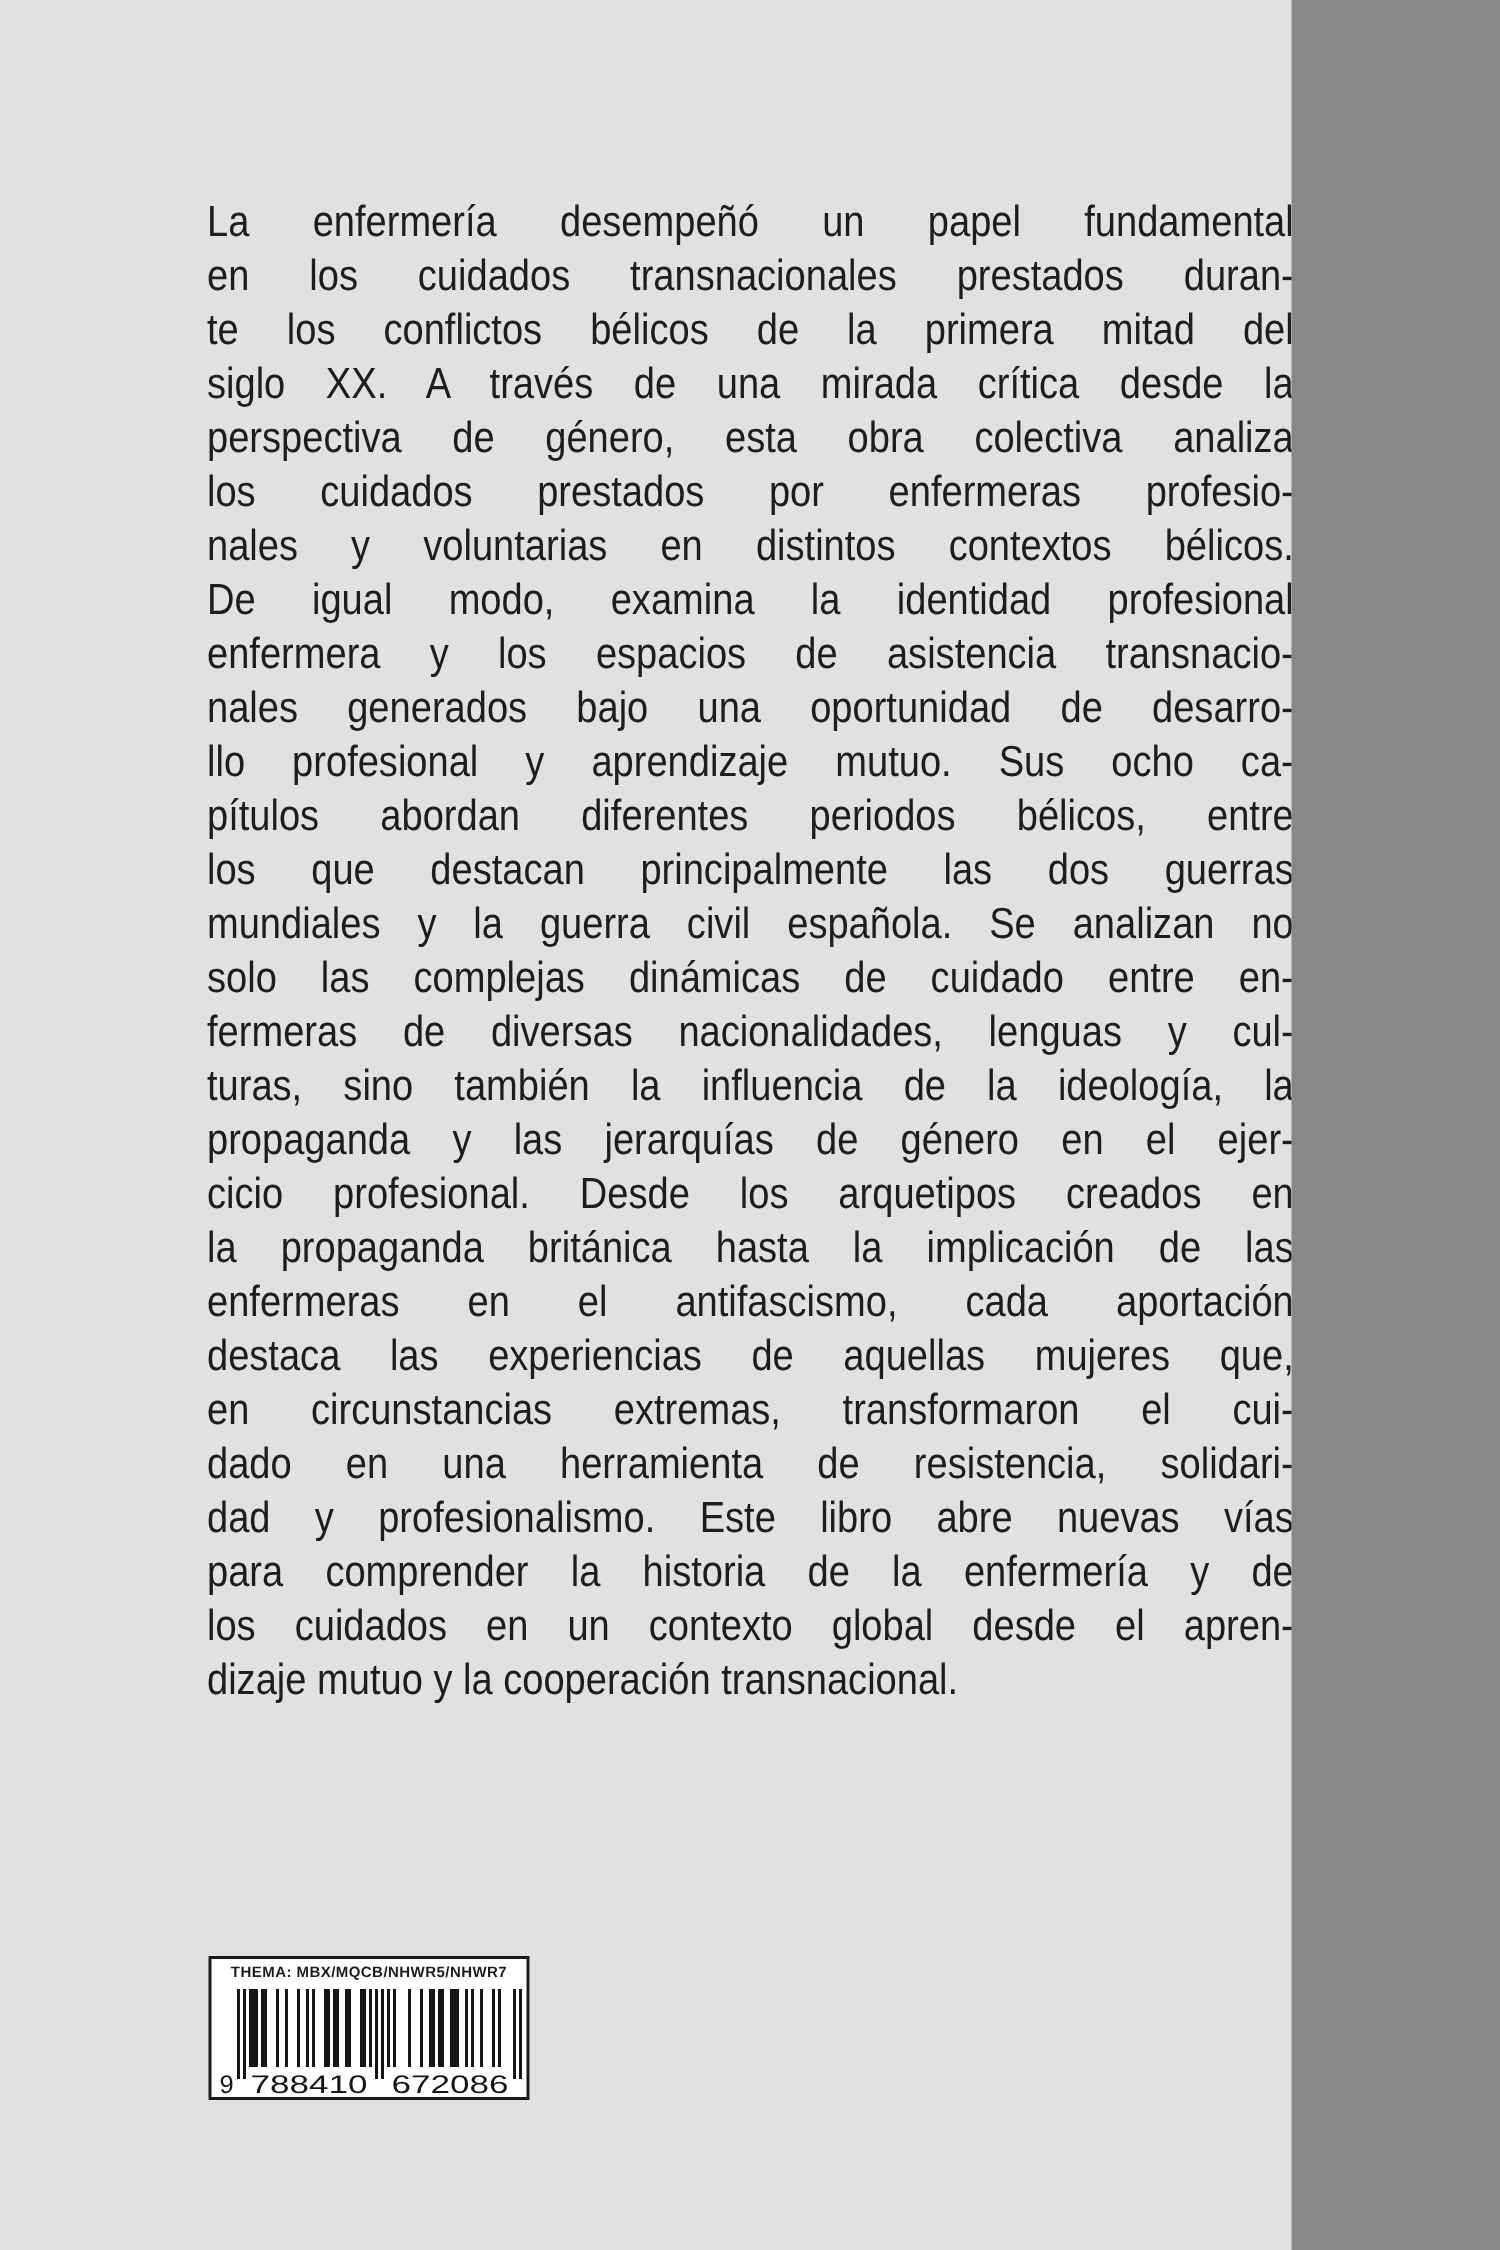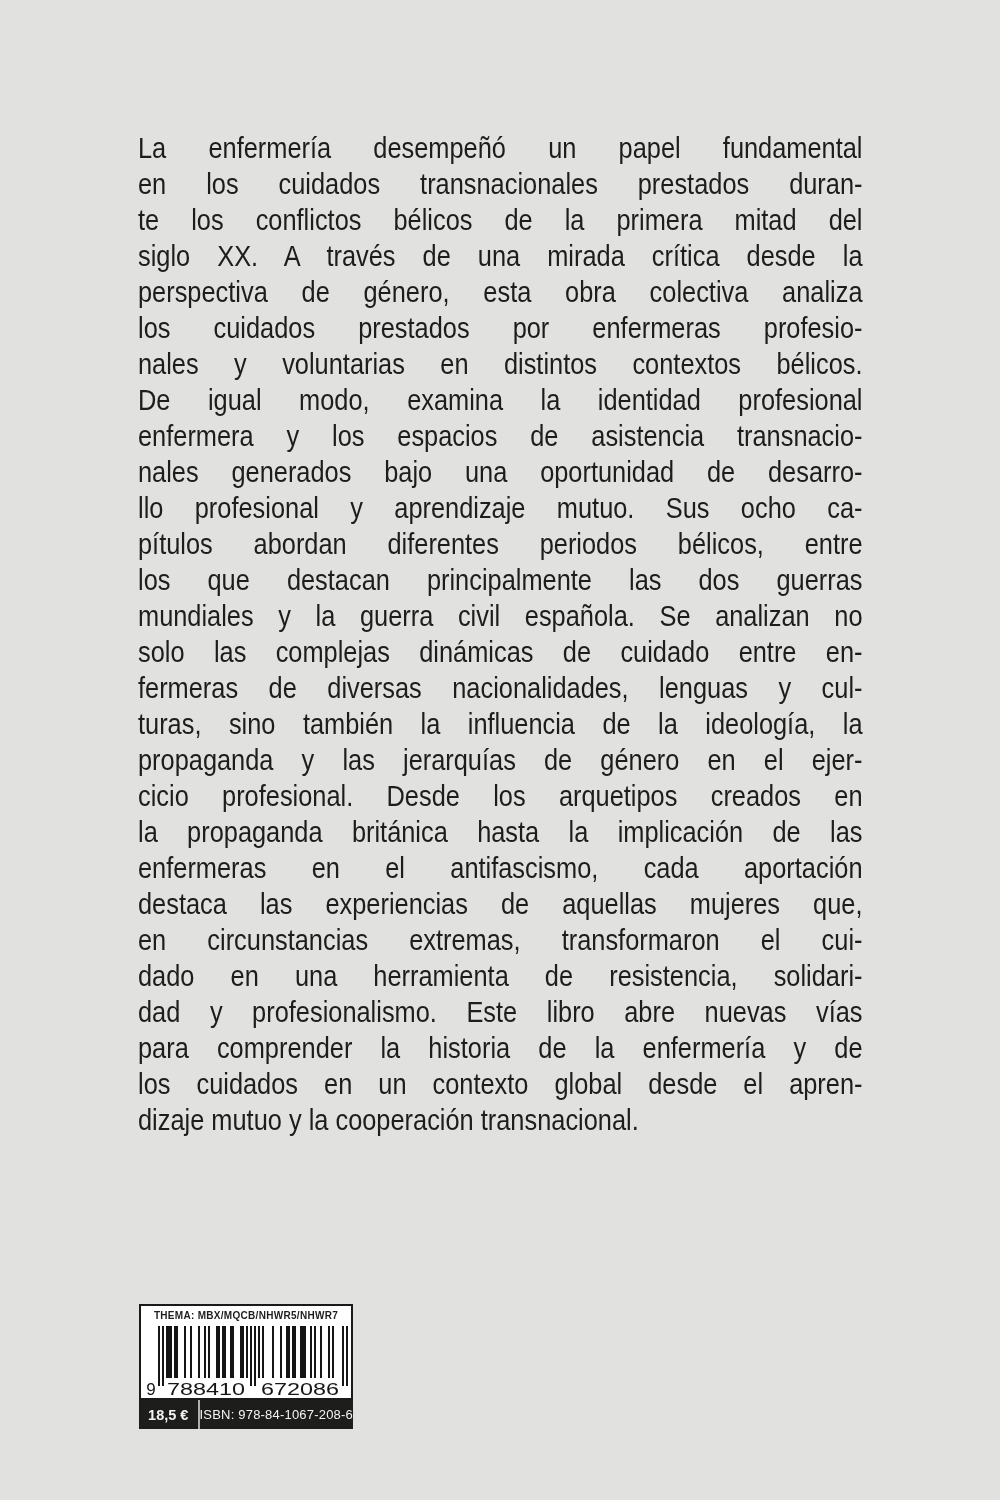--- a/index.html
+++ b/index.html
@@ -2,21 +2,21 @@
 <html style="--page-bg: #e1e1df; --text-color: #1d1d1d; --strip-bg: #1d1d1b; --label-bg: #ffffff;"><head>
 <meta charset="utf-8">
 <style>
   html, body {
     margin: 0;
     padding: 0;
     background: #888;
   }
   .page {
     position: relative;
-    width: 1000px;
+    width: 861px;
     height: 1500px;
     background: var(--page-bg, #e1e1df);
     font-family: "Liberation Sans", sans-serif;
     overflow: hidden;
   }
   .synopsis {
     position: absolute;
     left: 138px;
     top: 130px;
     width: 828px;
@@ -172,19 +172,15 @@
           <rect x="162" y="0" width="2" height="52" fill="#151515"></rect>
           <rect x="170" y="0" width="2" height="52" fill="#151515"></rect>
           <rect x="174" y="0" width="2" height="52" fill="#151515"></rect>
           <rect x="184" y="0" width="2" height="60" fill="#151515"></rect>
           <rect x="188" y="0" width="2" height="60" fill="#151515"></rect>
           <text x="-7" y="69" font-size="17" font-family="&quot;Liberation Sans&quot;, sans-serif" fill="#151515" text-anchor="middle">9</text>
           <text x="48" y="69" font-size="17" font-family="&quot;Liberation Sans&quot;, sans-serif" fill="#151515" text-anchor="middle" textLength="78" lengthAdjust="spacingAndGlyphs">788410</text>
           <text x="142" y="69" font-size="17" font-family="&quot;Liberation Sans&quot;, sans-serif" fill="#151515" text-anchor="middle" textLength="78" lengthAdjust="spacingAndGlyphs">672086</text>
         </svg>
     </div>
-    <div class="price-strip">
-      <div class="price">18,5 €</div>
-      <div class="isbn">ISBN: 978-84-1067-208-6</div>
-    </div>
   </div>
 
 </div>
 
 </body></html>

